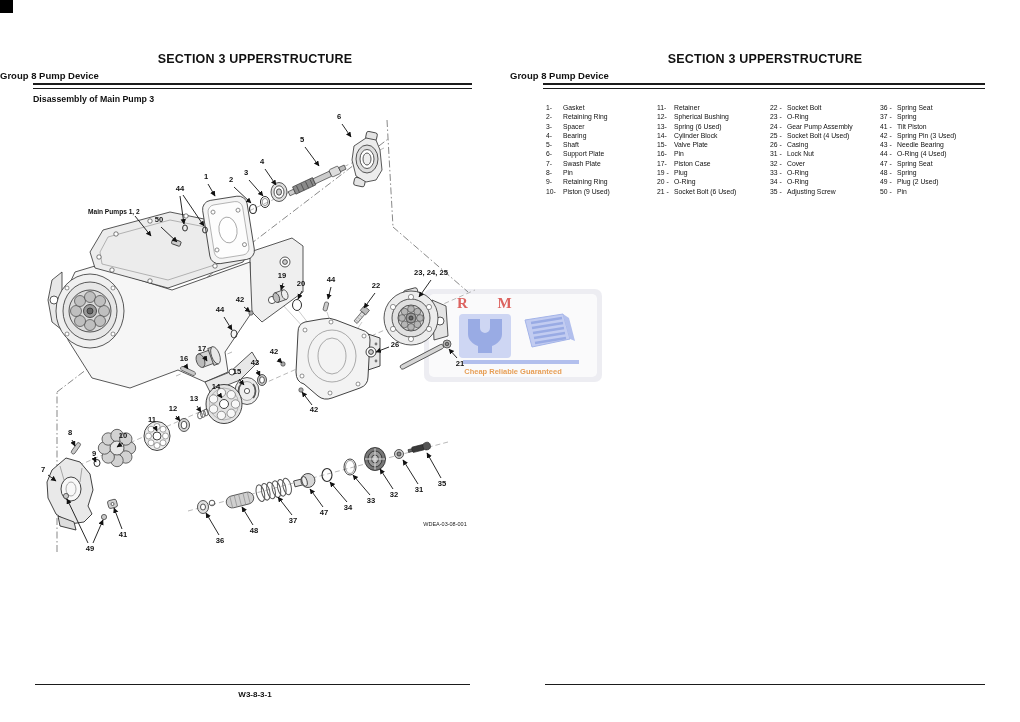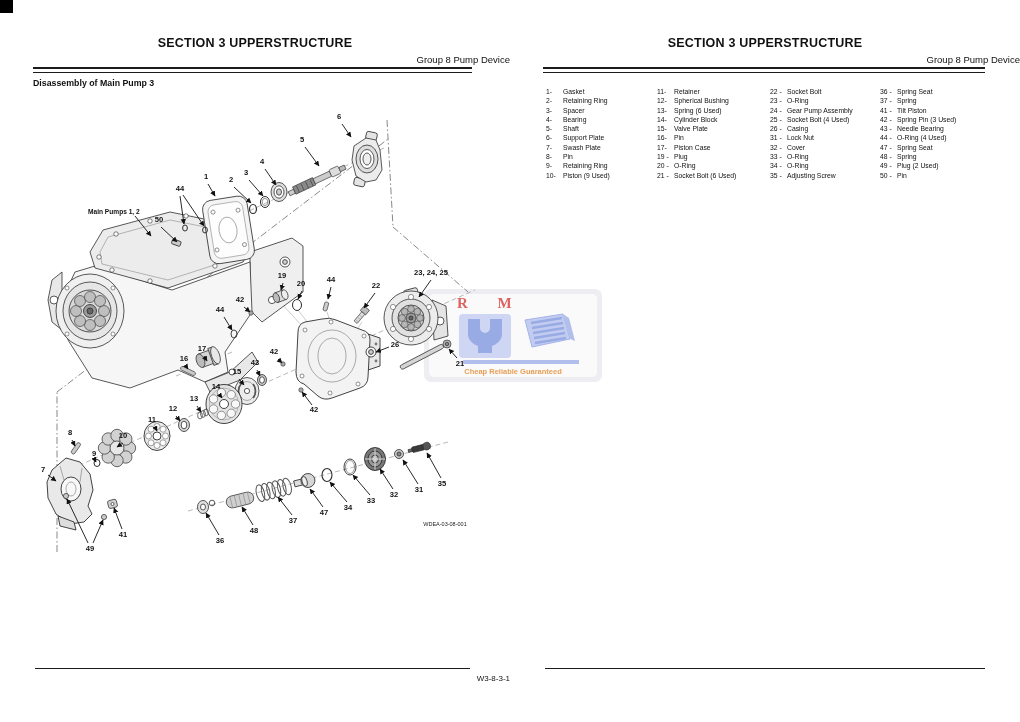--- a/index.html
+++ b/index.html
@@ -1,28 +1,28 @@
 <!DOCTYPE html>
 <html><head>
 <meta charset="utf-8">
 <style>
   html,body{margin:0;padding:0;background:#888;}
   .sheet{position:relative;width:1020px;height:722px;background:#ffffff;overflow:hidden;
          font-family:"Liberation Sans",sans-serif;color:#111;}
   .corner-mark{position:absolute;left:0;top:0;width:13px;height:13px;background:#000;}
-  .page{position:absolute;top:0;width:510px;height:673px;}
+  .page{position:absolute;top:16px;width:510px;height:673px;}
   .sec-title{position:absolute;top:36px;left:0;width:100%;text-align:center;
              font-size:12.5px;font-weight:bold;letter-spacing:.2px;}
-  .grp-title{position:absolute;top:54px;left:0;width:100%;text-align:right;
-             font-size:9.5px;font-weight:normal;}
+  .grp-title{position:absolute;top:54px;left:0;width:100%;text-align:left;
+             font-size:9.5px;font-weight:bold;}
   .dbl-rule{position:absolute;top:67px;height:2.6px;
             border-top:2.2px solid #1b1b1b;border-bottom:1px solid #1b1b1b;}
   .heading{position:absolute;top:78px;left:33px;font-size:8.8px;font-weight:bold;text-align:center;}
   .footline{position:absolute;top:668px;border-top:1.4px solid #1b1b1b;}
-  .footcode{position:absolute;top:674px;left:0;width:100%;text-align:right;font-size:8px;font-weight:normal;}
+  .footcode{position:absolute;top:674px;left:0;width:100%;text-align:center;font-size:8px;font-weight:bold;}
   
   .pcol{position:absolute;top:87px;width:112px;}
   .prow{display:flex;line-height:9.3px;font-size:6.8px;white-space:nowrap;}
   .pnum{width:17px;flex:0 0 17px;}
   
   svg.diag{position:absolute;left:0;top:0;z-index:2;}
   .co{font:bold 7.6px "Liberation Sans",sans-serif;fill:#111;text-anchor:middle;}
   .co2{font:bold 6.6px "Liberation Sans",sans-serif;fill:#111;}
   .fig{font:5.5px "Liberation Sans",sans-serif;fill:#222;text-anchor:middle;}
   

